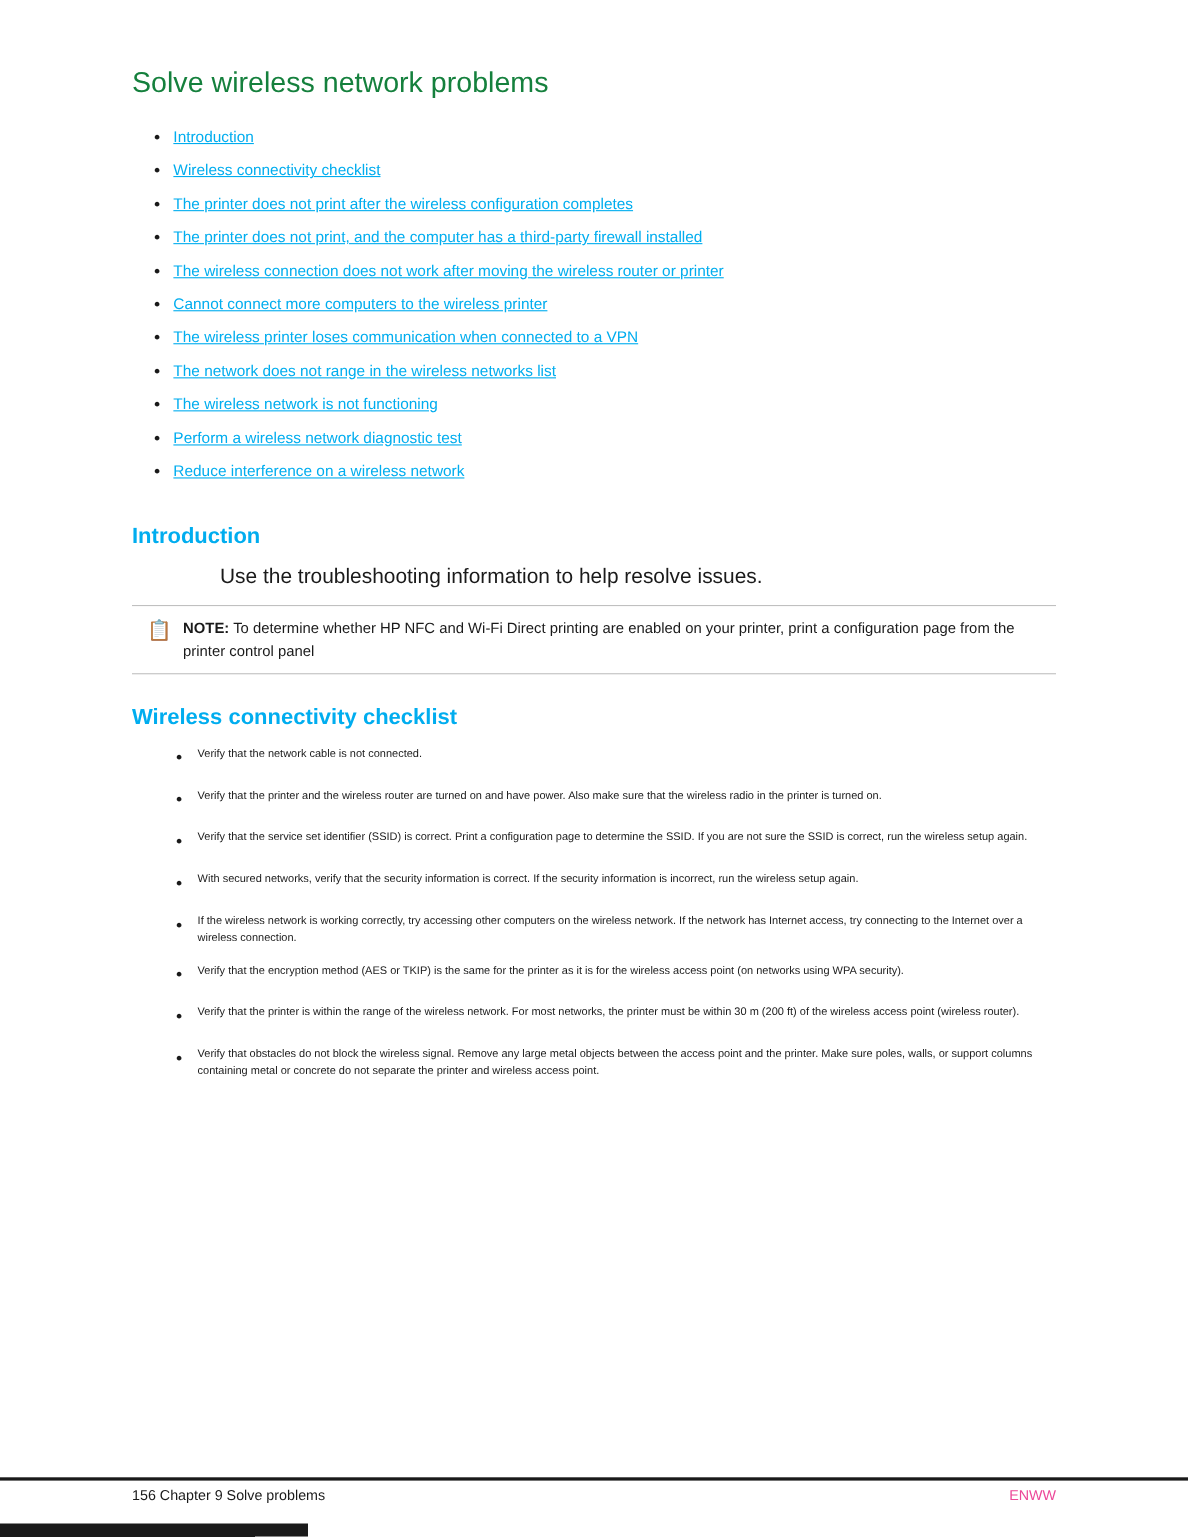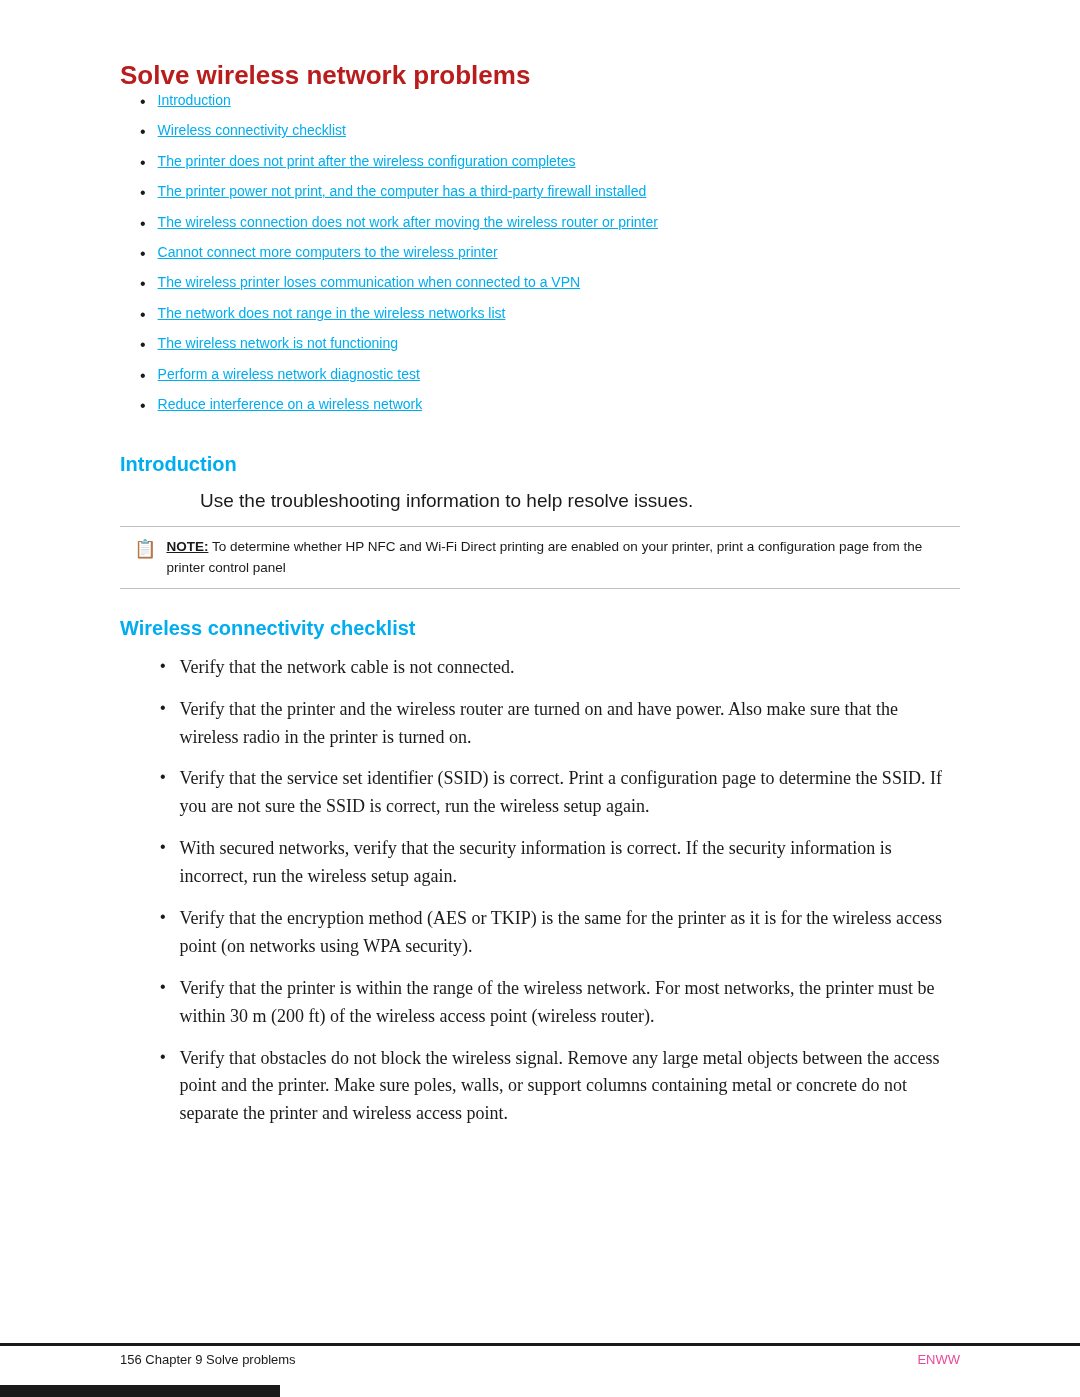--- a/index.html
+++ b/index.html
@@ -15,22 +15,23 @@
       width: 1080px;
       min-height: 1397px;
       position: relative;
     }
     .page-container {
       padding: 60px 120px 80px 120px;
       max-width: 1080px;
     }
     .page-title {
       font-size: 26px;
-      font-weight: 700;
-      color: #b91c1c;
+      font-weight: 400;
+      color: #15803d;
+      margin-bottom: 24px;
     }
     .toc-list {
       list-style: none;
       margin-bottom: 36px;
       padding-left: 20px;
     }
     .toc-list li {
       margin-bottom: 8px;
       display: flex;
       align-items: flex-start;
@@ -76,45 +77,43 @@
       flex-shrink: 0;
       margin-top: 1px;
     }
     .note-content {
       font-size: 13.5px;
       color: #1a1a1a;
       line-height: 1.5;
     }
     .note-label {
       font-weight: 700;
-      text-decoration: underline;
     }
     .checklist-list {
       list-style: none;
       padding-left: 40px;
       margin-bottom: 20px;
     }
     .checklist-list li {
       margin-bottom: 14px;
       display: flex;
       align-items: flex-start;
     }
     .checklist-list li::before {
       content: "•";
       color: #1a1a1a;
       margin-right: 14px;
       font-size: 16px;
       flex-shrink: 0;
       line-height: 1.5;
     }
     .checklist-list li span {
-      font-size: 18px;
+      font-size: 10px;
       line-height: 1.55;
       color: #1a1a1a;
-      font-family: Liberation Serif, serif;
     }
     .page-footer {
       position: absolute;
       bottom: 30px;
       left: 0;
       right: 0;
       padding: 0 120px;
       display: flex;
       justify-content: space-between;
       align-items: flex-end;
@@ -150,21 +149,21 @@
     <li>
       <a href="#introduction">Introduction</a>
     </li>
     <li>
       <a href="#checklist">Wireless connectivity checklist</a>
     </li>
     <li>
       <a href="#no-print-config">The printer does not print after the wireless configuration completes</a>
     </li>
     <li>
-      <a href="#firewall">The printer power not print, and the computer has a third-party firewall installed</a>
+      <a href="#firewall">The printer does not print, and the computer has a third-party firewall installed</a>
     </li>
     <li>
       <a href="#moved">The wireless connection does not work after moving the wireless router or printer</a>
     </li>
     <li>
       <a href="#more-computers">Cannot connect more computers to the wireless printer</a>
     </li>
     <li>
       <a href="#vpn">The wireless printer loses communication when connected to a VPN</a>
     </li>
@@ -202,20 +201,23 @@
     <li>
       <span>Verify that the printer and the wireless router are turned on and have power. Also make sure that the wireless radio in the printer is turned on.</span>
     </li>
     <li>
       <span>Verify that the service set identifier (SSID) is correct. Print a configuration page to determine the SSID. If you are not sure the SSID is correct, run the wireless setup again.</span>
     </li>
     <li>
       <span>With secured networks, verify that the security information is correct. If the security information is incorrect, run the wireless setup again.</span>
     </li>
     <li>
+      <span>If the wireless network is working correctly, try accessing other computers on the wireless network. If the network has Internet access, try connecting to the Internet over a wireless connection.</span>
+    </li>
+    <li>
       <span>Verify that the encryption method (AES or TKIP) is the same for the printer as it is for the wireless access point (on networks using WPA security).</span>
     </li>
     <li>
       <span>Verify that the printer is within the range of the wireless network. For most networks, the printer must be within 30 m (200 ft) of the wireless access point (wireless router).</span>
     </li>
     <li>
       <span>Verify that obstacles do not block the wireless signal. Remove any large metal objects between the access point and the printer. Make sure poles, walls, or support columns containing metal or concrete do not separate the printer and wireless access point.</span>
     </li>
   </ul>
 

